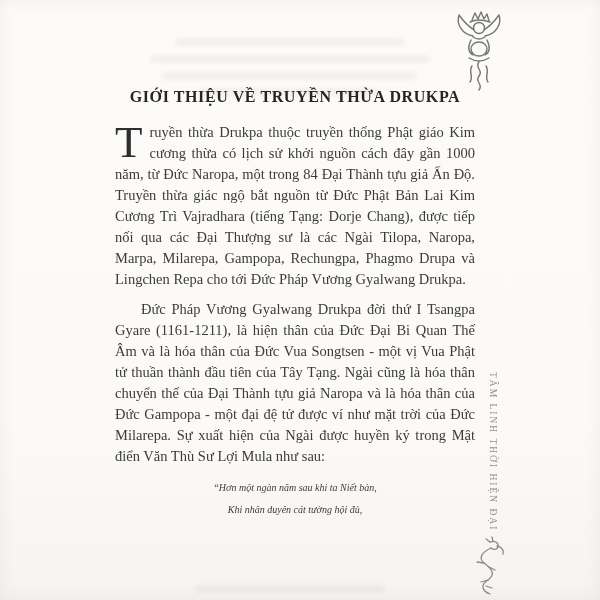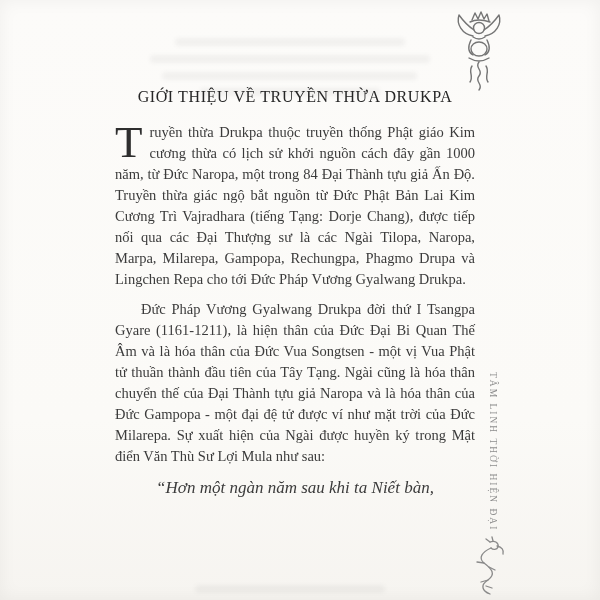--- a/index.html
+++ b/index.html
@@ -14,21 +14,21 @@
     box-shadow: inset 0 0 18px rgba(0,0,0,0.05);
   }
   .column {
     position: absolute;
     left: 115px;
     top: 88px;
     width: 360px;
   }
   .title {
     text-align: center;
-    font-weight: 400;
+    font-weight: 700;
     font-size: 16px;
     letter-spacing: 0.6px;
     color: #262626;
     margin: 0 0 16px 0;
     white-space: nowrap;
   }
   .body-text {
     font-size: 14.5px;
     line-height: 21px;
     text-align: justify;
@@ -41,21 +41,21 @@
     font-size: 45px;
     line-height: 36px;
     padding: 2px 7px 0 0;
     color: #2e2e2e;
   }
   .italic { }
   .quote {
     margin-top: 10px;
     text-align: center;
     font-style: italic;
-    font-size: 17px;
+    font-size: 10px;
     line-height: 22px;
     color: #3b3b3b;
   }
   .side-label {
     position: absolute;
     top: 372px;
     right: 102px;
     writing-mode: vertical-rl;
     font-size: 9.5px;
     letter-spacing: 2px;
@@ -132,20 +132,21 @@
     <h1 class="title">GIỚI THIỆU VỀ TRUYỀN THỪA DRUKPA</h1>
 
     <div class="body-text">
       <p class="para"><span class="dropcap">T</span><span>ruyền thừa Drukpa thuộc truyền thống Phật giáo Kim cương thừa có lịch sử khởi nguồn cách đây gần 1000 năm, từ Đức Naropa, một trong 84 Đại Thành tựu giả Ấn Độ. Truyền thừa giác ngộ bắt nguồn từ Đức Phật Bản Lai Kim Cương Trì Vajradhara (tiếng Tạng: </span><span class="italic">Dorje Chang</span><span>), được tiếp nối qua các Đại Thượng sư là các Ngài Tilopa, Naropa, Marpa, Milarepa, Gampopa, Rechungpa, Phagmo Drupa và Lingchen Repa cho tới Đức Pháp Vương Gyalwang Drukpa.</span></p>
 
       <p class="para indent">Đức Pháp Vương Gyalwang Drukpa đời thứ I Tsangpa Gyare (1161-1211), là hiện thân của Đức Đại Bi Quan Thế Âm và là hóa thân của Đức Vua Songtsen - một vị Vua Phật tử thuần thành đầu tiên của Tây Tạng. Ngài cũng là hóa thân chuyển thế của Đại Thành tựu giả Naropa và là hóa thân của Đức Gampopa - một đại đệ tử được ví như mặt trời của Đức Milarepa. Sự xuất hiện của Ngài được huyền ký trong Mật điển Văn Thù Sư Lợi Mula như sau:</p>
     </div>
 
     <div class="quote">
       <div>“Hơn một ngàn năm sau khi ta Niết bàn,</div>
+      <div>Khi nhân duyên cát tường hội đủ,</div>
     </div>
   </div>
 
   <div class="side-label">TÂM LINH THỜI HIỆN ĐẠI</div>
 
   <div class="ornament-bottom">
     <svg width="50" height="60" viewBox="0 0 50 60" fill="none" xmlns="http://www.w3.org/2000/svg">
       <g stroke="#8a8a8a" stroke-width="1.3" fill="none" stroke-linecap="round" stroke-linejoin="round">
 
         <path d="M30 6 C35 4 39 7 38 11 C37 14 33 14 31 12"></path>

